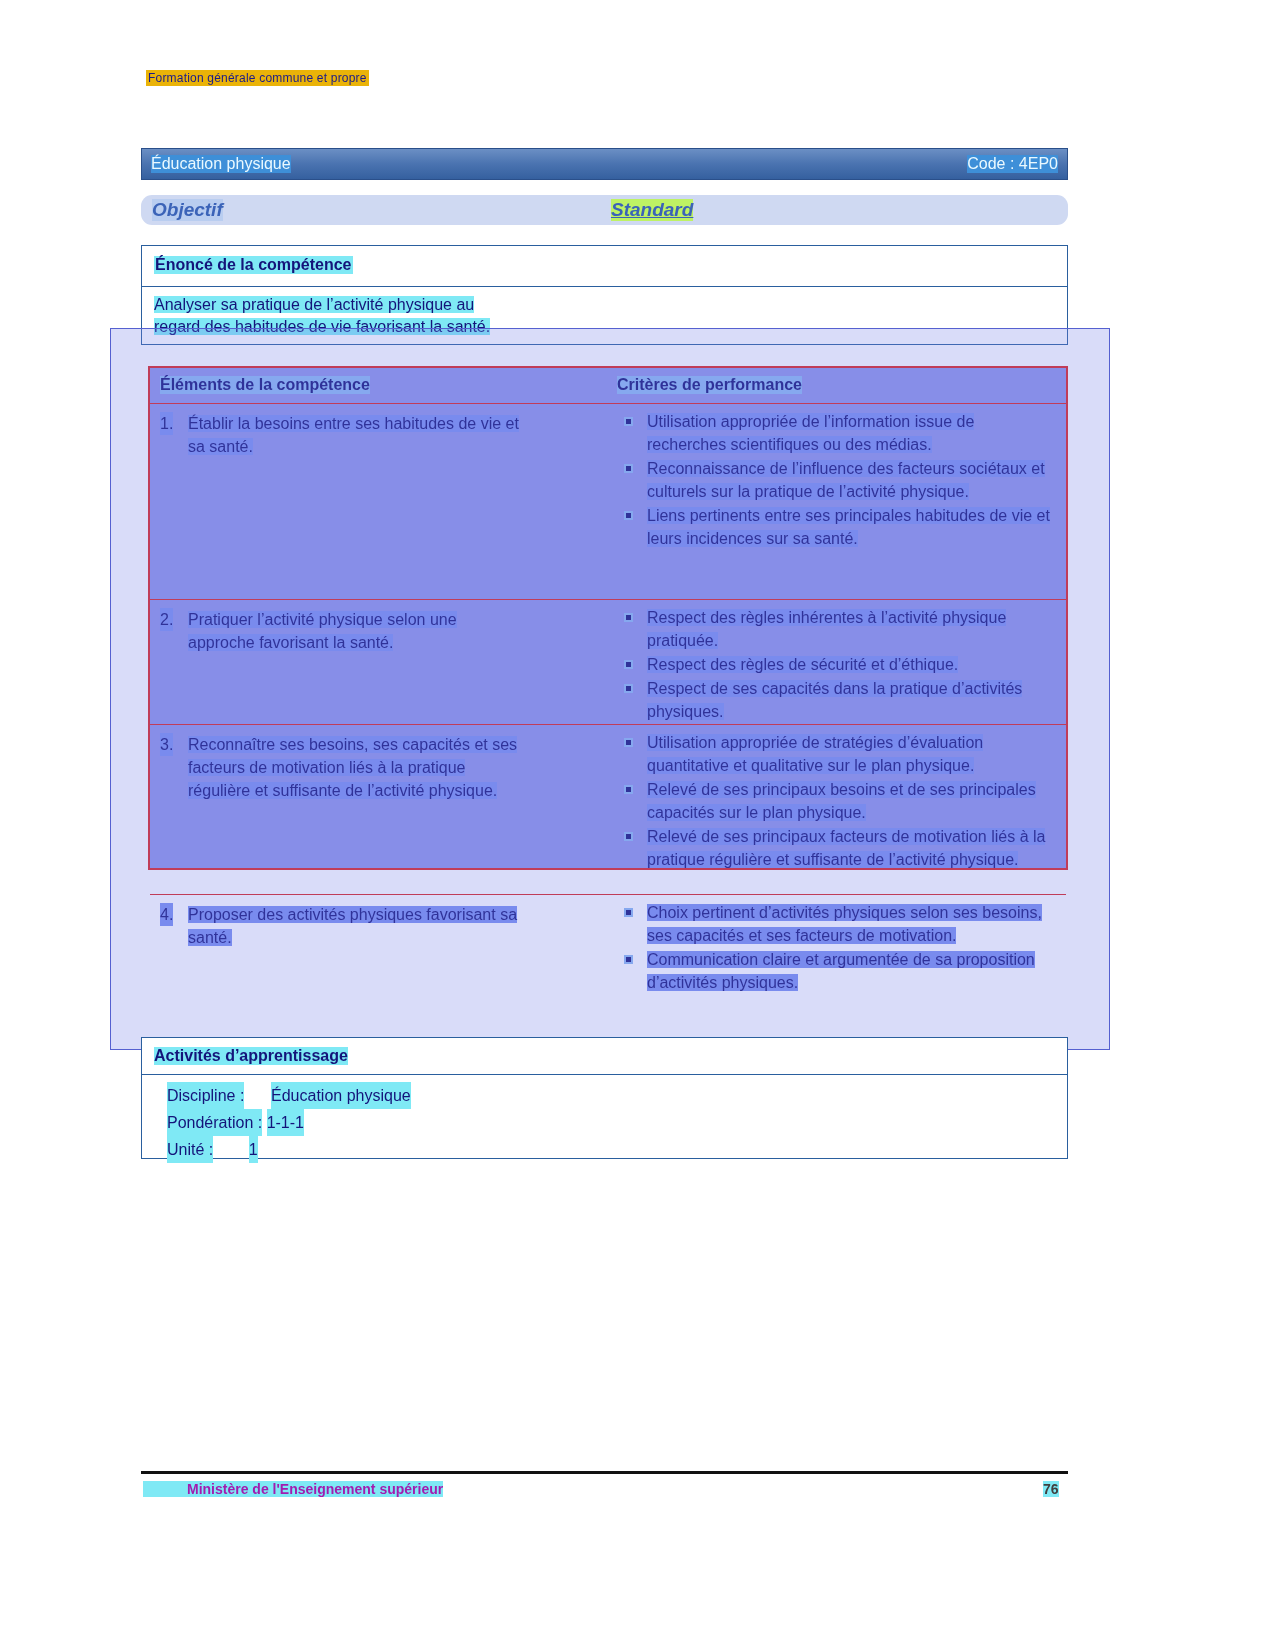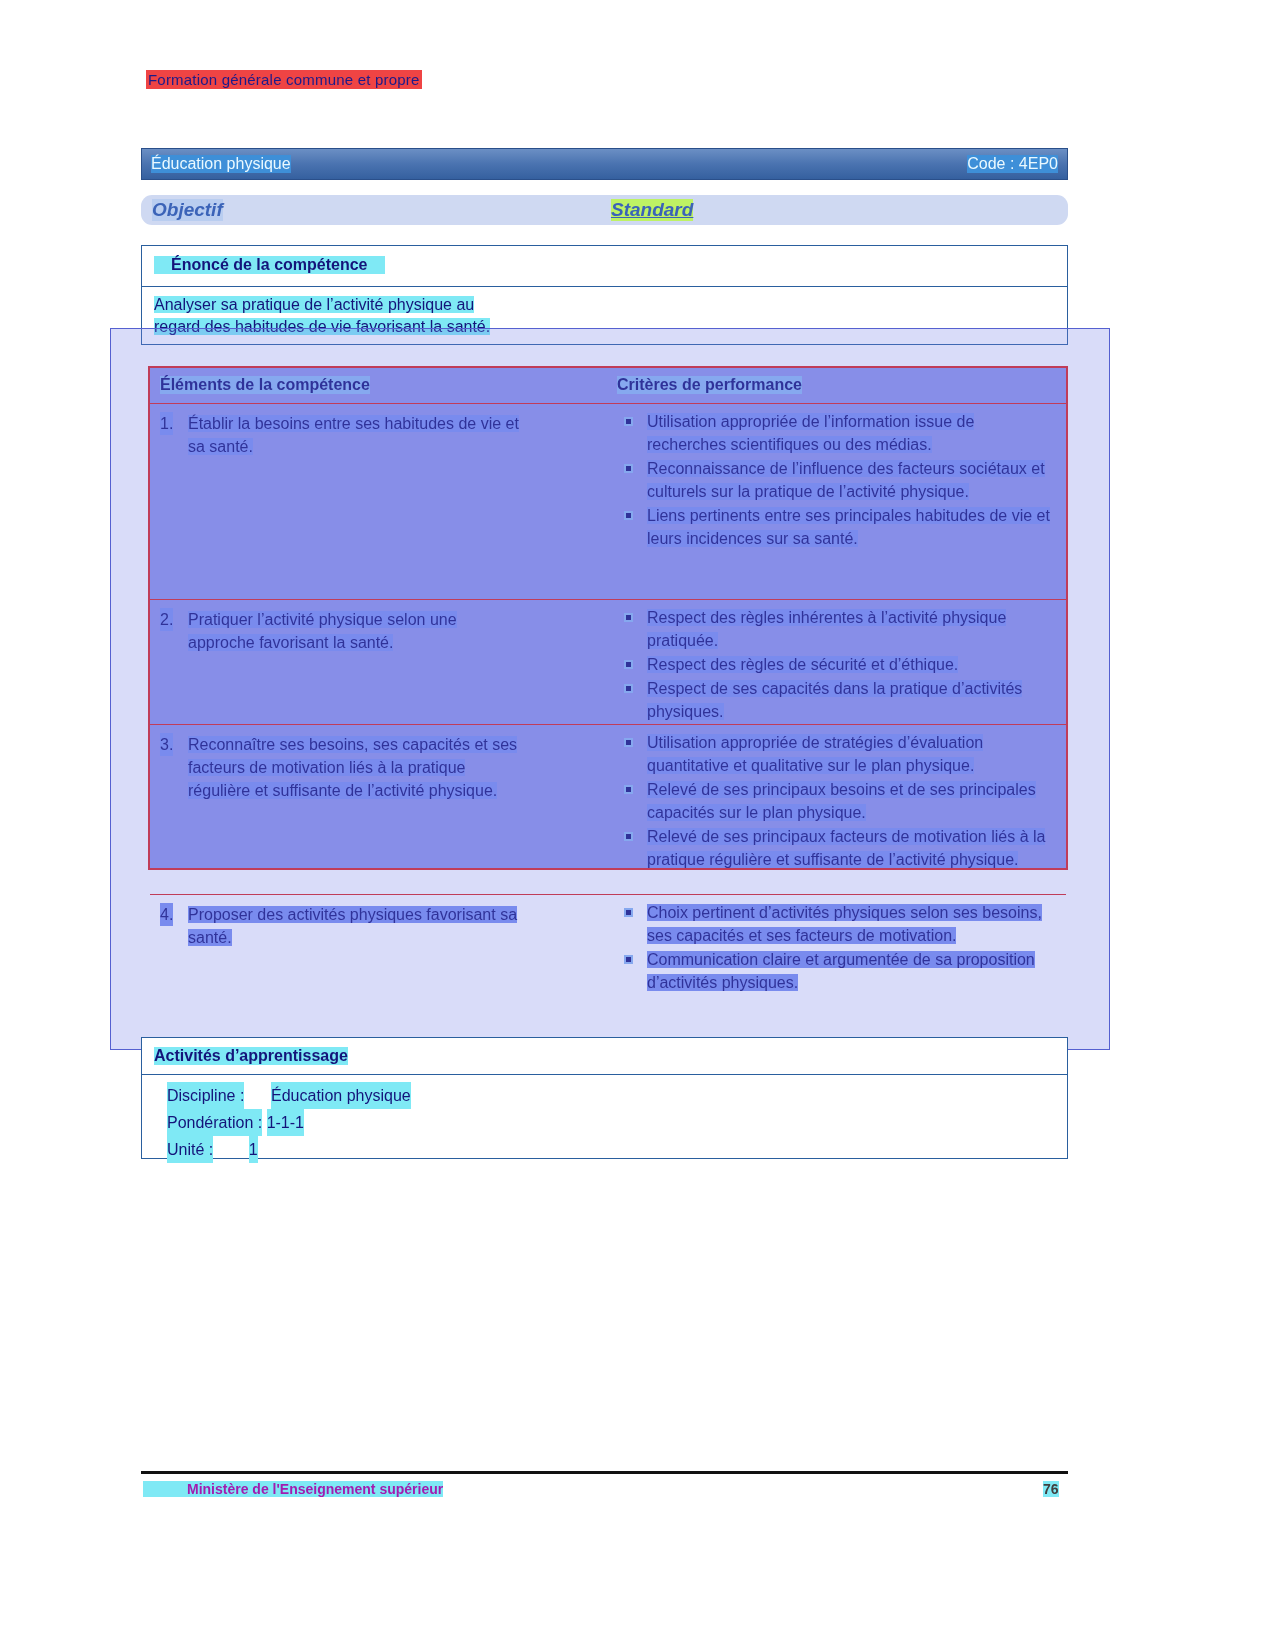--- a/index.html
+++ b/index.html
@@ -16,23 +16,23 @@
   }
   .page {
     position: absolute;
     inset: 0;
   }
   
   .topline {
     position: absolute;
     left: 146px;
     top: 70px;
-    font-size: 15px;
+    font-size: 12px;
     color: #1b1b8a;
-    background: #ef4444;
+    background: #eab308;
     padding: 1px 2px;
     letter-spacing: 0.2px;
   }
   
   .titlebar {
     position: absolute;
     left: 141px;
     top: 148px;
     width: 927px;
     height: 32px;
@@ -96,21 +96,21 @@
   }
   .box-enonce { left: 141px; top: 245px; width: 927px; height: 100px; }
   .enonce-title {
     position: absolute;
     left: 12px;
     top: 10px;
     font-size: 16px;
     font-weight: bold;
     color: #14147a;
     background: #7fe9f5;
-    padding: 0 17px;
+    padding: 0 1px;
   }
   .enonce-sep {
     position: absolute;
     left: 0; right: 0;
     top: 40px;
     height: 1px;
     background: #2a5f9e;
   }
   .enonce-text {
     position: absolute;

